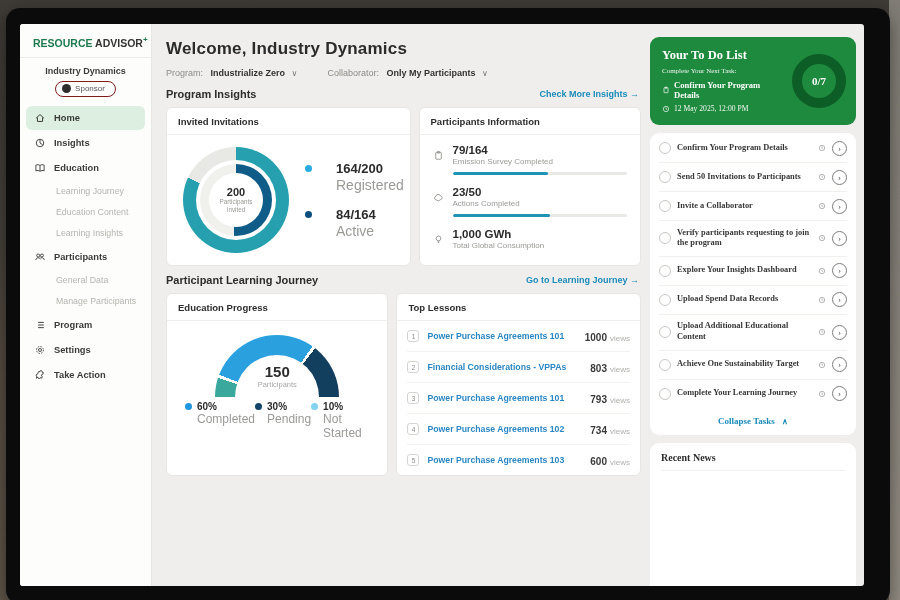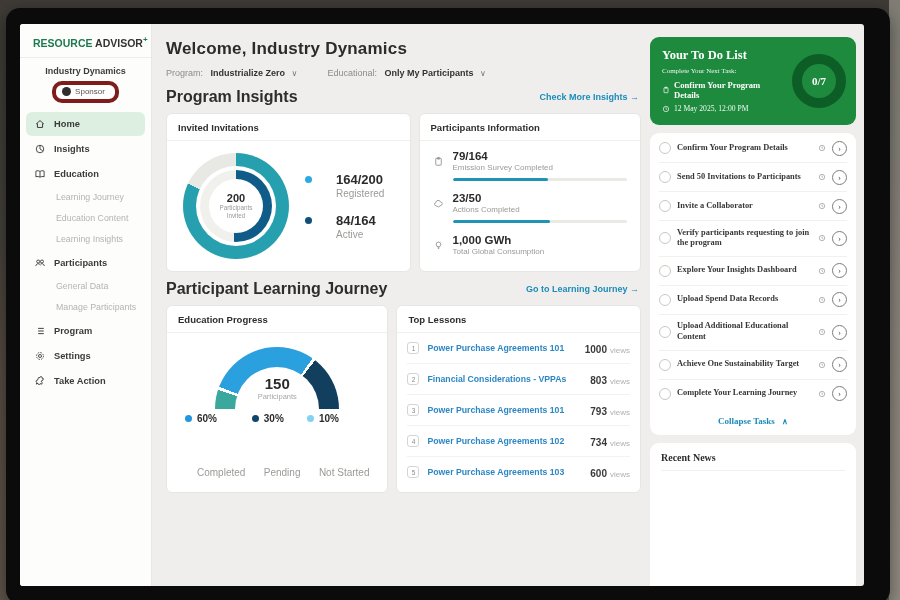--- a/index.html
+++ b/index.html
@@ -20,42 +20,42 @@
     background:#efeeec; border-radius:3px; display:flex; overflow:hidden; }
 
   
   .sidebar { width:132px; flex:none; background:#fdfdfb; border-right:1px solid #e7e7e3; }
   .logo { padding:11px 0 8px 13px; font-size:10.5px; font-weight:bold; white-space:nowrap; }
   .lg1 { color:#1d7a4e; } .lg2 { color:#333; }
   .lgp { color:#1d7a4e; font-size:8px; vertical-align:super; }
   .sb-div { border-bottom:1px solid #ececea; }
   .org { text-align:center; font-size:9px; font-weight:bold; color:#3c3c3c; margin:8px 0 5px; }
   .badge { width:fit-content; margin:0 auto 9px; display:flex; align-items:center; gap:4px;
-    border:4px solid #7f1d1d; border-radius:10px; padding:2.5px 10px 2.5px 6px;
+    border:1px solid #7f1d1d; border-radius:10px; padding:2.5px 10px 2.5px 6px;
     font-size:8px; color:#555; background:#fff; }
   .badge-dot { width:9px; height:9px; background:#2e2e2e; border-radius:50%; }
   .nav-it { display:flex; align-items:center; gap:8px; padding:6px 8px; margin:1px 6px;
     font-size:9.3px; font-weight:bold; color:#3b3b3b; border-radius:6px; cursor:pointer; }
   .nav-it.active { background:#ddefe0; }
   .nav-it svg { width:12px; height:12px; flex:none; }
   .nav-sub { padding:5.5px 8px 5.5px 30px; margin:0 6px; font-size:8.8px; color:#b4b4b0; cursor:pointer; }
 
   
   .main { flex:1; display:flex; gap:9px; padding:8px 8px 0 14px; min-width:0; }
   .col-left { flex:1; min-width:0; }
   .col-right { width:206px; flex:none; display:flex; flex-direction:column; gap:8px; padding-top:5px;font-family:Liberation Serif, serif; }
 
   h1.welcome { font-size:17px; color:#2b2b2b; margin:7px 0 9px; letter-spacing:.2px; }
   .filters { display:flex; gap:30px; font-size:9px; margin-bottom:10px; align-items:center; }
   .flt-label { color:#8b8b88; margin-right:5px; }
   .flt-value { color:#333; font-weight:bold; }
   .flt-chev { color:#777; font-size:8px; margin-left:4px; }
 
   .sec-head { display:flex; justify-content:space-between; align-items:center; margin:4px 2px 7px 0; }
-  .sec-title { font-size:16px; font-weight:bold; color:#2d2d2d; }
+  .sec-title { font-size:11px; font-weight:bold; color:#2d2d2d; }
   .sec-link { font-size:9px; font-weight:bold; color:#1b8cba; cursor:pointer; }
 
   .cards-row { display:flex; gap:8px; margin-bottom:8px; }
   .card { background:#fff; border:1px solid #e6e6e2; border-radius:6px; overflow:hidden; }
   .card-title { padding:8px 11px 7px; border-bottom:1px solid #efefec;
     font-size:9.5px; font-weight:bold; color:#2d2d2d; }
 
   
   .card-invited { flex:1.1; }
   .donut-body { display:flex; align-items:center; gap:16px; padding:12px 6px 12px 16px; }
@@ -65,21 +65,21 @@
   .d-inner { position:absolute; inset:4px; border-radius:50%;
     background:conic-gradient(#0e5c87 0 184deg, #f0f0ed 184deg 360deg); }
   .d-hole { position:absolute; inset:9px; border-radius:50%; background:#fff;
     display:flex; flex-direction:column; align-items:center; justify-content:center; text-align:center; }
   .d-val { font-size:11px; font-weight:bold; color:#2b2b2b;text-align:center; }
   .d-lbl { font-size:6.3px; color:#9a9a97; width:42px; line-height:1.3; }
   .legend-v { display:flex; flex-direction:column; gap:14px; }
   .lg-item { display:flex; gap:24px; align-items:flex-start; }
   .lg-dot { width:7px; height:7px; border-radius:50%; margin-top:4px; flex:none; }
   .lg-val { font-size:13px; font-weight:bold; color:#2b2b2b; }
-  .lg-lbl { font-size:10px; color:#9a9a97; margin-top:1px; }
+  .lg-lbl { font-size:14px; color:#9a9a97; margin-top:1px; }
 
   
   .card-info { flex:1; }
   .info-body { padding:9px 13px 4px; }
   .info-row { display:flex; gap:8px; margin-bottom:3px; }
   .info-icon { width:12px; color:#8a8a86; flex:none; padding-top:3px; }
   .info-icon svg { width:11px; height:11px; }
   .info-right { flex:1; }
   .info-val { font-size:11.5px; font-weight:bold; color:#2b2b2b; }
   .info-lbl { font-size:8px; color:#9a9a97; margin-top:1px; }
@@ -97,21 +97,21 @@
       #133f5e 128deg 180deg, transparent 180deg 360deg); }
   .gauge::after { content:''; position:absolute; left:20px; top:20px; width:84px; height:84px;
     border-radius:50%; background:#fff; }
   .gauge-center { position:relative; text-align:center; margin-top:-34px; }
   .g-val { font-size:15px; font-weight:bold; color:#2b2b2b; }
   .g-lbl { font-size:7.5px; color:#a8a8a5; }
   .gauge-legend { display:flex; justify-content:space-between; padding:12px 8px 8px; }
   .gl-item { display:flex; gap:5px; align-items:flex-start; }
   .gl-dot { width:7px; height:7px; border-radius:50%; margin-top:2px; flex:none; }
   .gl-val { font-size:10px; font-weight:bold; color:#2b2b2b; }
-  .gl-lbl { font-size:10px; color:#9a9a97;margin-top:43px; }
+  .gl-lbl { font-size:12px; color:#9a9a97; }
 
   
   .card-lessons { flex:1.1; }
   .lesson-row { display:flex; align-items:center; gap:8px; margin:0 10px;
     padding:6px 0; border-bottom:1px solid #f2f2ef; }
   .lesson-row:last-child { border-bottom:none; }
   .rank { width:12px; height:12px; border:1px solid #d4d4d0; border-radius:3px; flex:none;
     font-size:6.5px; color:#8a8a86; display:flex; align-items:center; justify-content:center; }
   .lesson-title { flex:1; font-size:8.7px; font-weight:bold; color:#2b87c4; cursor:pointer; }
   .views-val { font-size:10px; font-weight:bold; color:#3a3a3a; }
@@ -236,21 +236,21 @@
 
       <h1 class="welcome">Welcome, Industry Dynamics</h1>
 
       <div class="filters">
         <div>
           <span class="flt-label">Program:</span>
           <span class="flt-value">Industrialize Zero</span>
           <span class="flt-chev">∨</span>
         </div>
         <div>
-          <span class="flt-label">Educational:</span>
+          <span class="flt-label">Collaborator:</span>
           <span class="flt-value">Only My Participants</span>
           <span class="flt-chev">∨</span>
         </div>
       </div>
 
       <div class="sec-head">
         <span class="sec-title">Program Insights</span>
         <span class="sec-link">
           <span>Check More Insights</span>
           <span>→</span>

